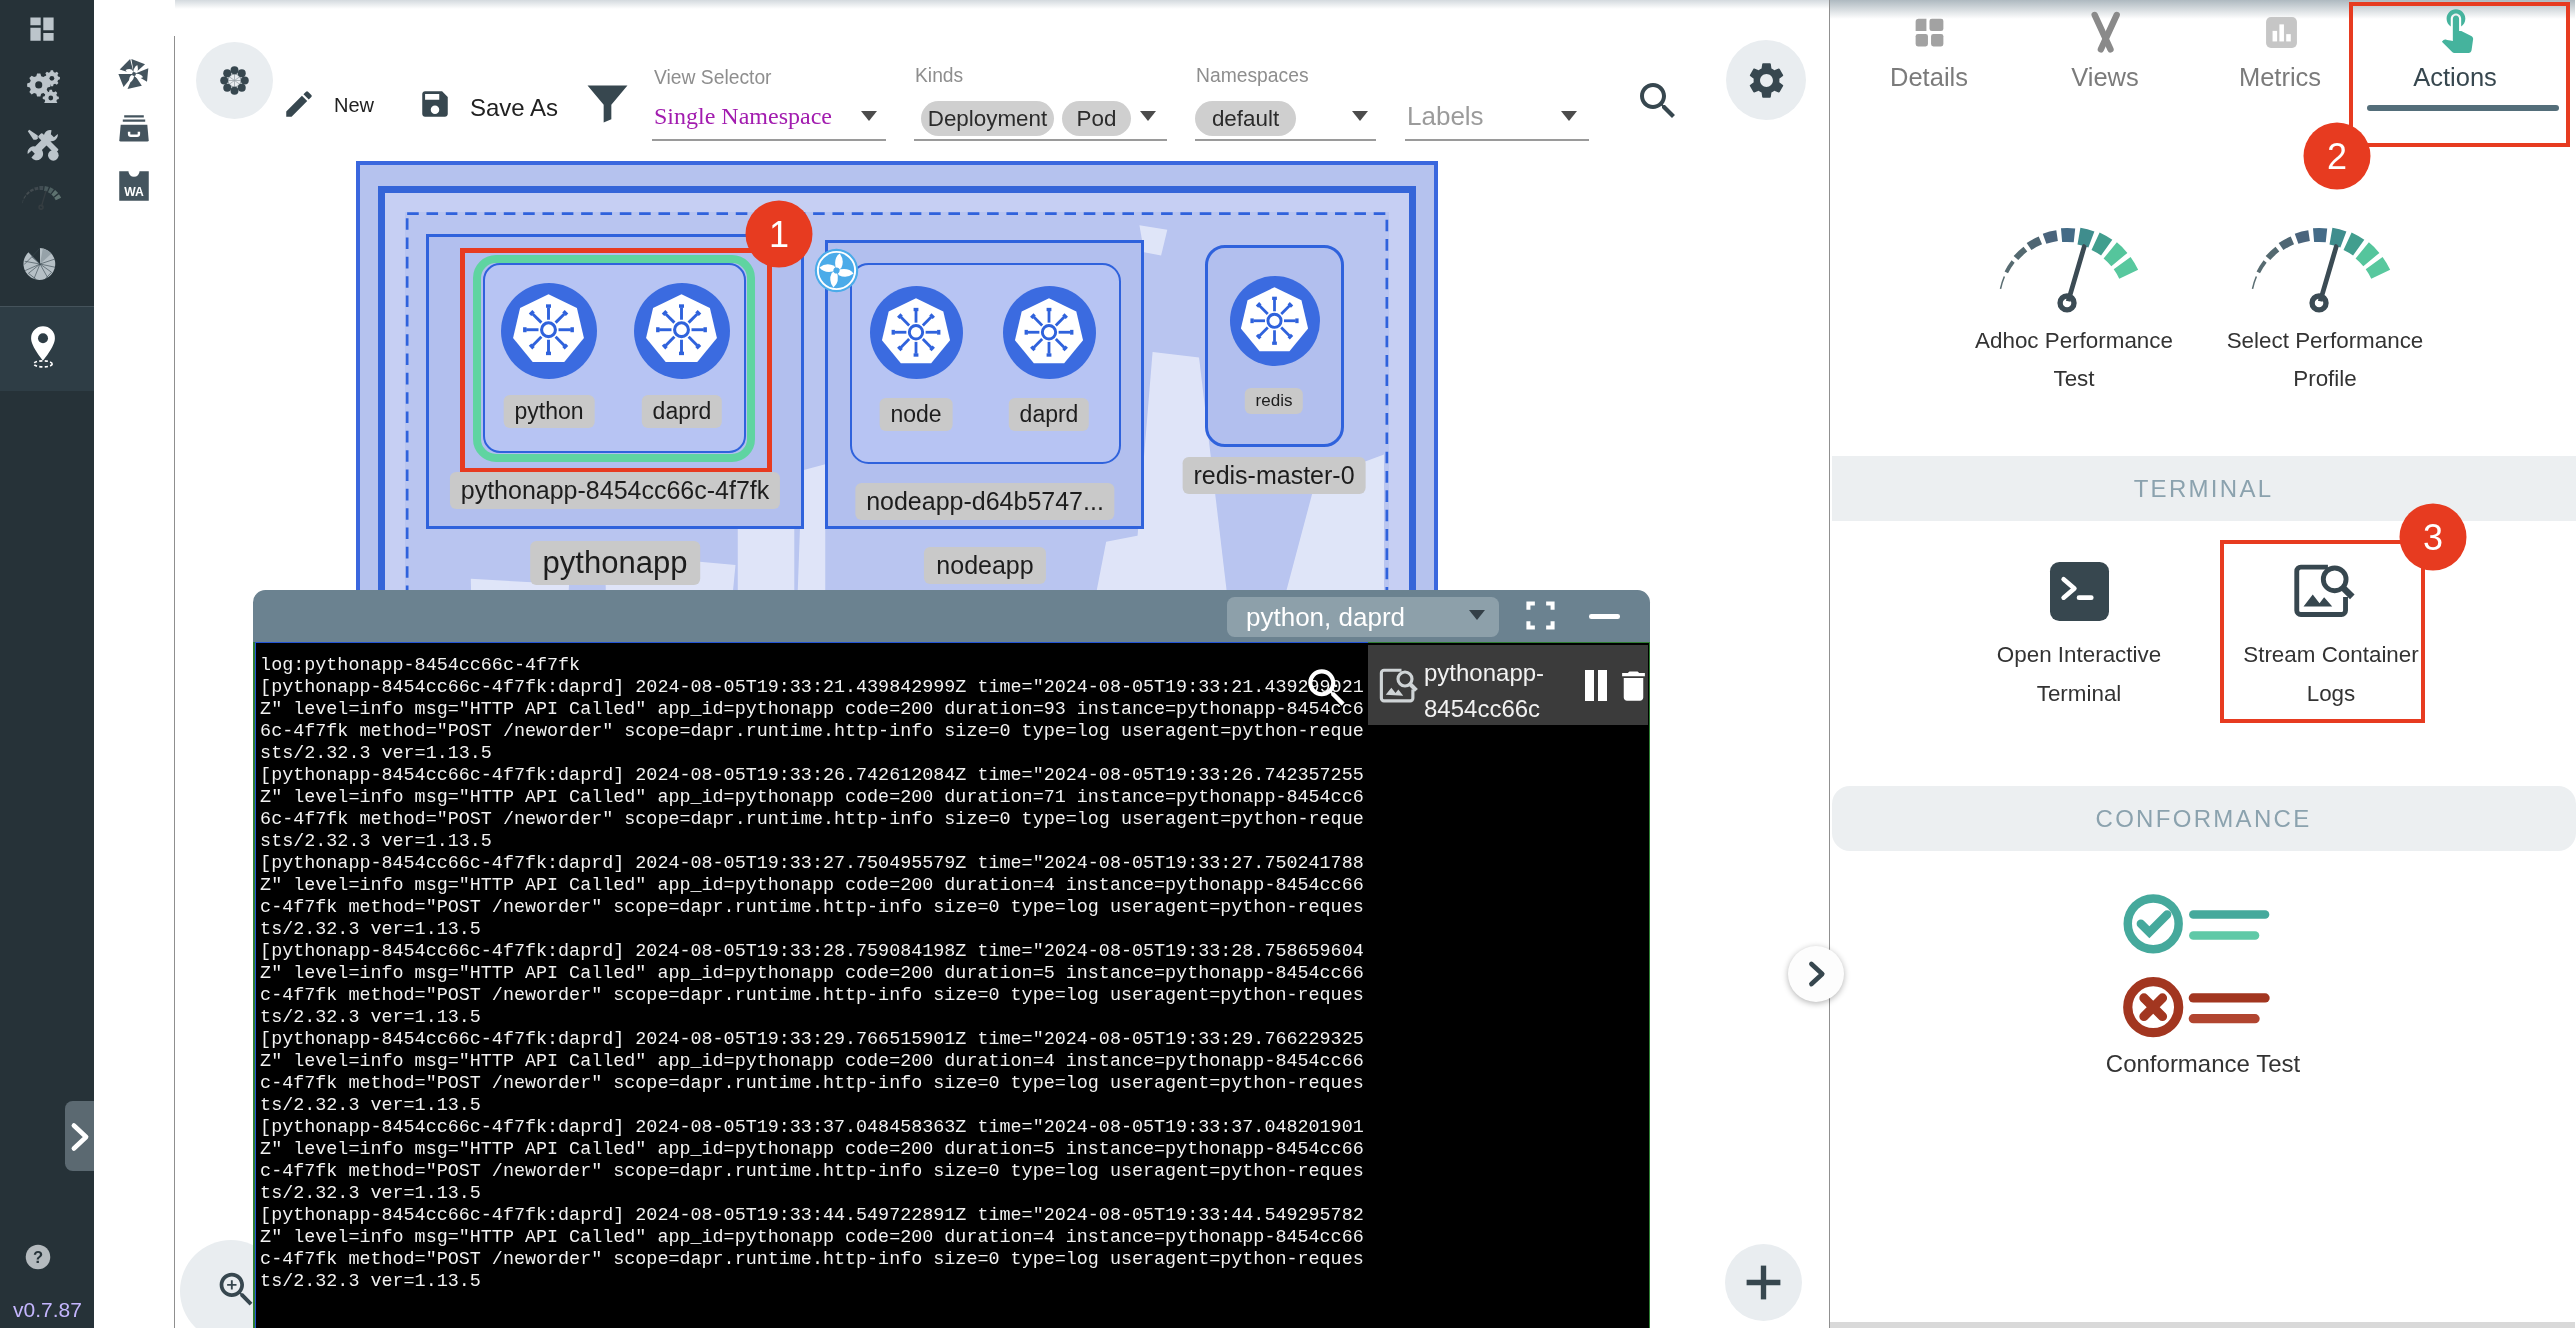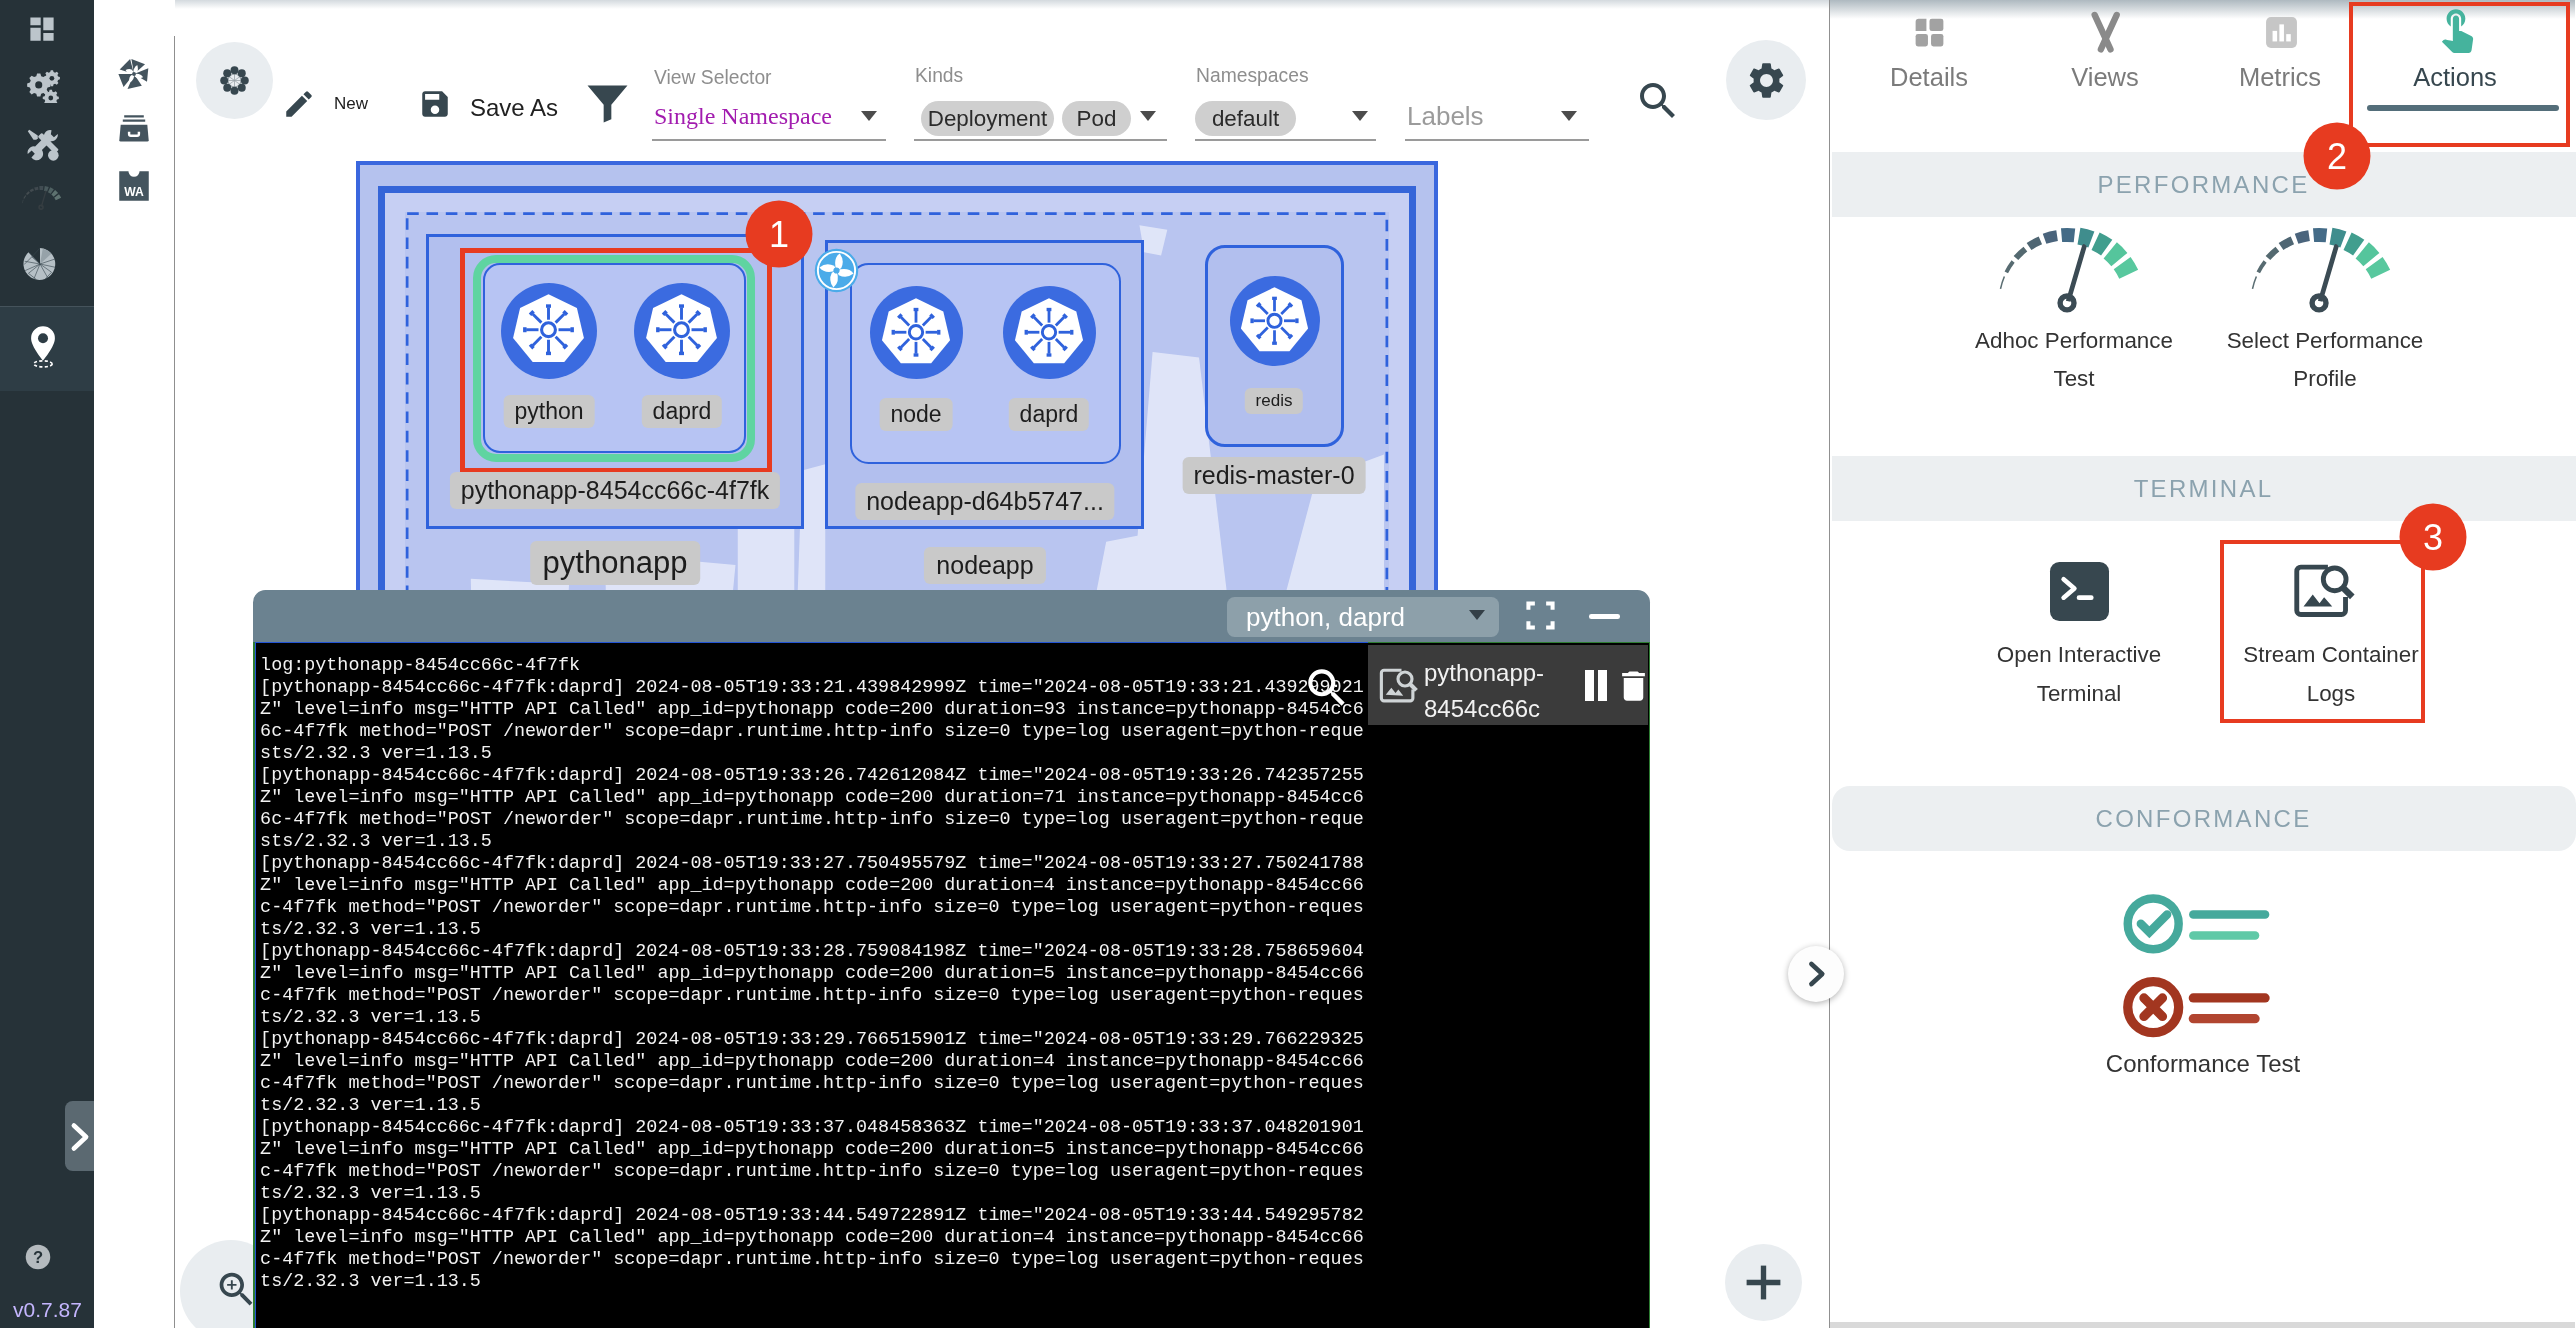--- a/index.html
+++ b/index.html
@@ -214,21 +214,21 @@
         <circle cx="9.45" cy="9.45" r="5.2"></circle>
           <circle cx="28.55" cy="28.55" r="5.2"></circle>
         <circle cx="9.45" cy="28.55" r="5.2"></circle>
           <circle cx="28.55" cy="9.45" r="5.2"></circle>
       </g>
     </svg>
 
     <svg class="abs" style="left:282px;top:87px" width="34" height="34" viewBox="0 0 24 24">
       <path d="M3 17.25V21h3.75L17.81 9.94l-3.75-3.75L3 17.25zM20.71 7.04c.39-.39.39-1.02 0-1.41l-2.34-2.34a.996.996 0 0 0-1.41 0l-1.83 1.83 3.75 3.75 1.83-1.83z" fill="#37474f"></path>
     </svg>
-    <div class="abs" style="left:334px;top:94px;font-size:17px;color:#212121;">New</div>
+    <div class="abs" style="left:334px;top:94px;font-size:20px;color:#212121;">New</div>
 
     <svg class="abs" style="left:418px;top:87px" width="34" height="34" viewBox="0 0 24 24">
       <path d="M17 3H5c-1.11 0-2 .9-2 2v14c0 1.1.89 2 2 2h14c1.1 0 2-.9 2-2V7l-4-4zm-5 16c-1.66 0-3-1.34-3-3s1.34-3 3-3 3 1.34 3 3-1.34 3-3 3zm3-10H5V5h10v4z" fill="#37474f"></path>
     </svg>
     <div class="abs" style="left:470px;top:94px;font-size:24px;color:#212121;">Save As</div>
 
     <svg class="abs" style="left:586px;top:84px" width="43" height="40" viewBox="0 0 56 52">
       <path d="M2 2 L54 2 L33 27 L33 46 L23 50 L23 27 Z" fill="#37474f"></path>
     </svg>
 
@@ -470,21 +470,20 @@
         <rect x="14.9" y="13" width="2.8" height="4.5"></rect>
       </g>
     </svg>
     <div class="tabl" style="left:450px;top:63px;">Metrics</div>
     <svg class="abs" style="left:602px;top:3.1px" width="50" height="50" viewBox="0 0 24 24">
       <path d="M9 11.24V7.5C9 6.12 10.12 5 11.5 5S14 6.12 14 7.5v3.74c1.21-.81 2-2.18 2-3.74C16 5.01 13.99 3 11.5 3S7 5.01 7 7.5c0 1.56.79 2.93 2 3.74zm9.84 4.63l-4.54-2.26c-.17-.07-.35-.11-.54-.11H13v-6c0-.83-.67-1.5-1.5-1.5S10 6.67 10 7.5v10.74c-3.6-.76-3.54-.75-3.67-.75-.31 0-.59.13-.79.33l-.79.8 4.94 4.94c.27.27.65.44 1.06.44h6.79c.75 0 1.33-.55 1.44-1.28l.75-5.27c.01-.07.02-.14.02-.2 0-.62-.38-1.16-.91-1.38z" fill="#45b39d"></path>
     </svg>
     <div class="tabl" style="left:625px;top:63px;color:#37474f;">Actions</div>
     <div class="abs" style="left:537px;top:105px;width:192px;height:6.2px;background:#546e7a;border-radius:3.1px;"></div>
 
-    <div class="band" style="top:152px;">PERFORMANCE</div>
     <svg class="abs" style="left:159px;top:224px" width="170" height="93" viewBox="0 0 220 120">
         <use href="#gauge"></use>
       </svg>
     <div class="actlbl" style="left:244px;top:322px;line-height:38px;">Adhoc Performance<br>Test</div>
     <svg class="abs" style="left:411px;top:224px" width="170" height="93" viewBox="0 0 220 120">
         <use href="#gauge"></use>
       </svg>
     <div class="actlbl" style="left:495px;top:322px;line-height:38px;">Select Performance<br>Profile</div>
 
     <div class="band" style="top:456px;">TERMINAL</div>

